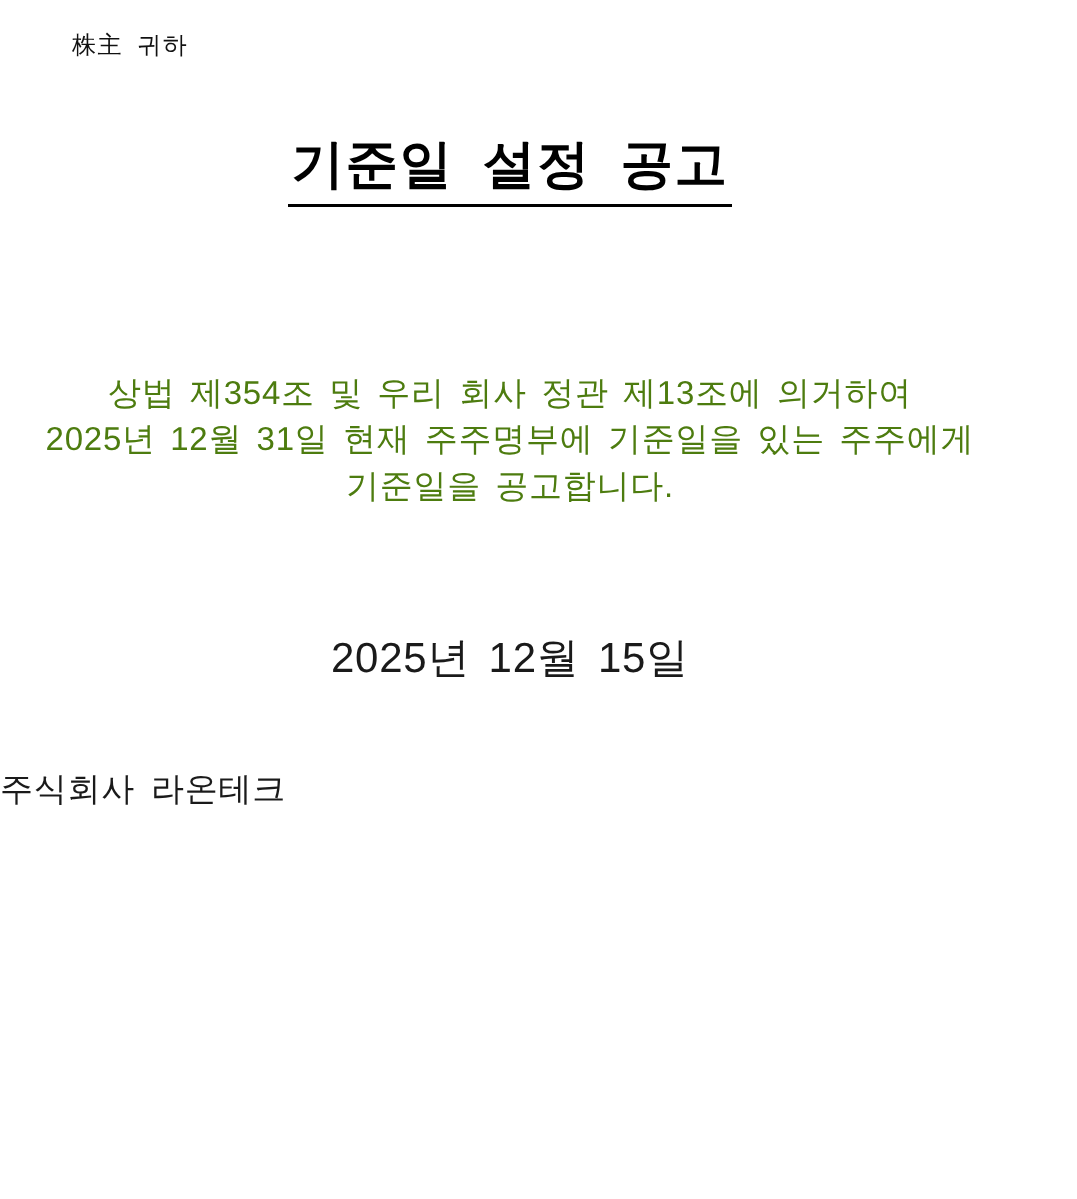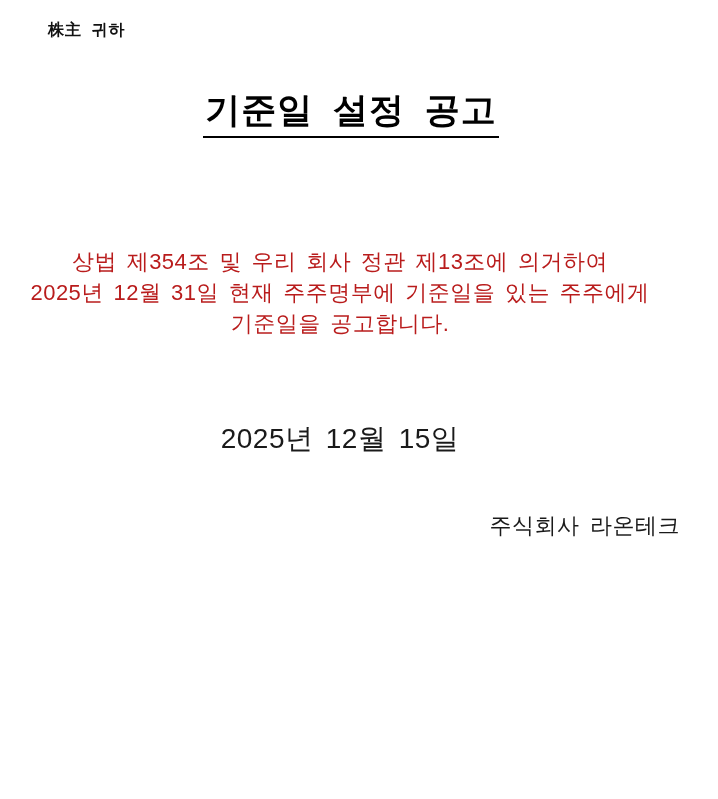--- a/index.html
+++ b/index.html
@@ -22,29 +22,29 @@
     left: 0;
     top: 0;
     width: 680px;
     height: 100%;
   }
   .recipient {
     position: absolute;
     left: 48px;
     top: 20px;
     font-size: 16px;
-    font-weight: bold;
+    font-weight: normal;
     letter-spacing: 1px;
     word-spacing: 4px;
     color: #111111;
   }
   .title-wrap {
     position: absolute;
     top: 90px;
-    left: 11px;
+    left: 0;
     width: 100%;
     text-align: center;
   }
   .title-text {
     display: inline-block;
     font-size: 35px;
     font-weight: bold;
     letter-spacing: 1px;
     word-spacing: 9px;
     color: #000000;
@@ -55,40 +55,40 @@
   .body-block {
     position: absolute;
     top: 246px;
     left: 0;
     width: 100%;
     text-align: center;
     font-size: 22px;
     line-height: 31px;
     letter-spacing: 0.5px;
     word-spacing: 3px;
-    color: #b91c1c;
+    color: #4d7c0f;
   }
   .date-line {
     position: absolute;
     top: 423px;
     left: 0;
     width: 100%;
     text-align: center;
     font-size: 28px;
     line-height: 31px;
     letter-spacing: 0.5px;
     word-spacing: 4px;
     color: #1a1a1a;
   }
   .signature-block {
     position: absolute;
     top: 510px;
     left: 0;
     width: 100%;
-    text-align: right;
+    text-align: left;
     font-size: 22px;
     line-height: 31px;
     letter-spacing: 0.5px;
     word-spacing: 4px;
     color: #1a1a1a;
   }
 </style>
 </head>
 <body>
 

